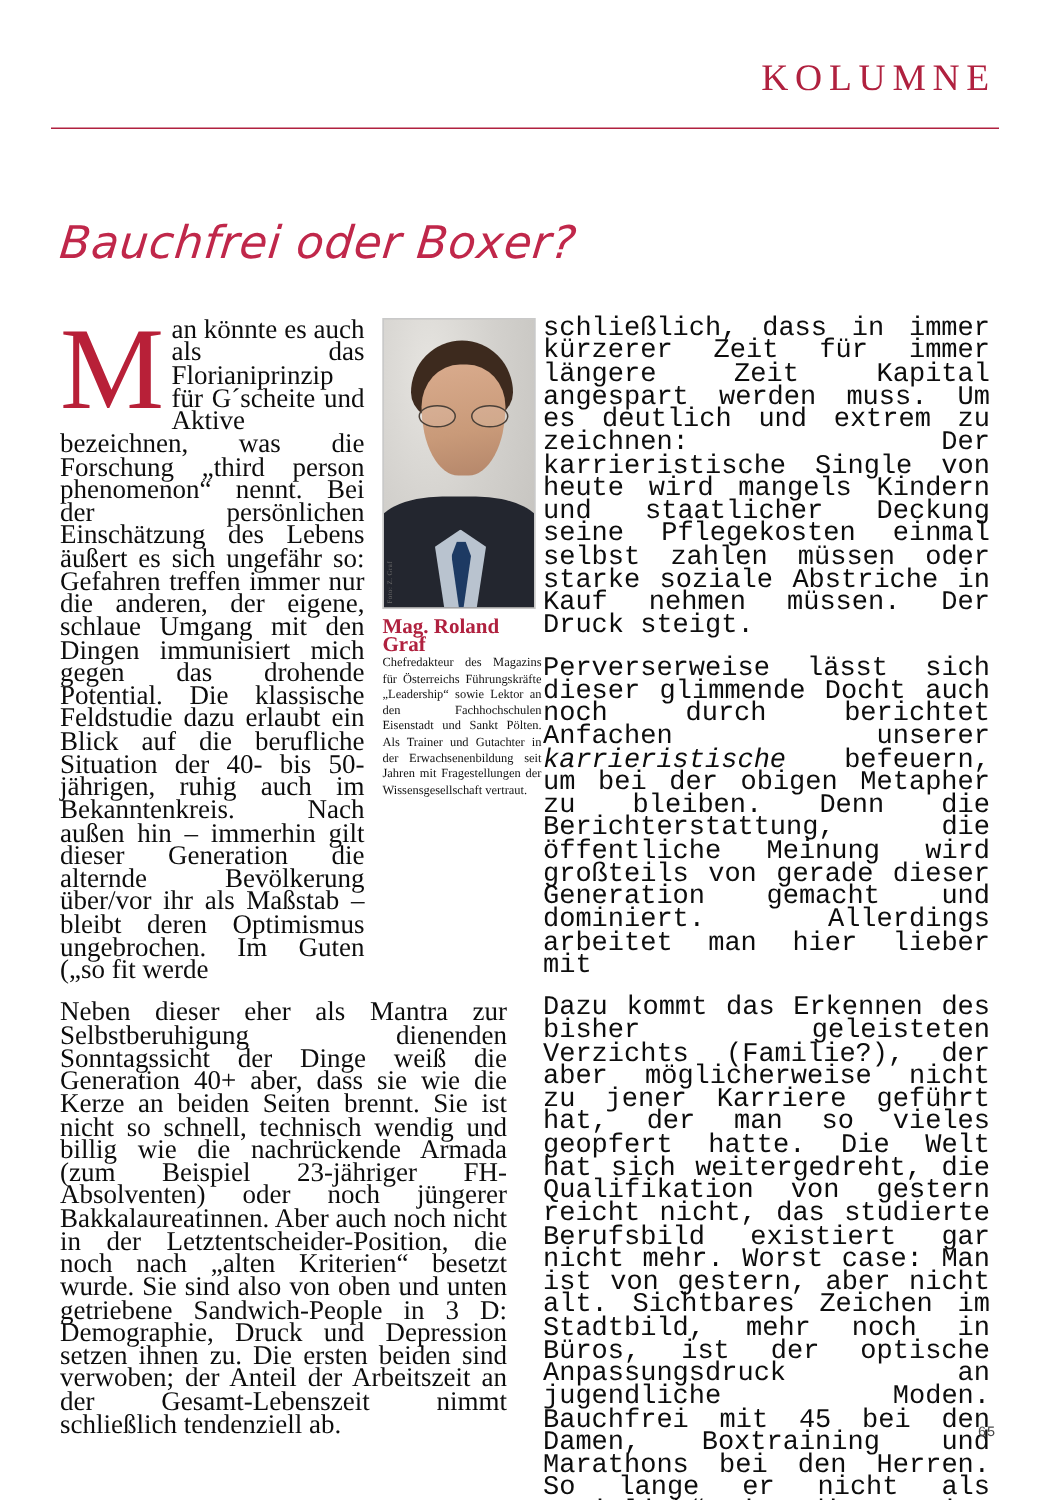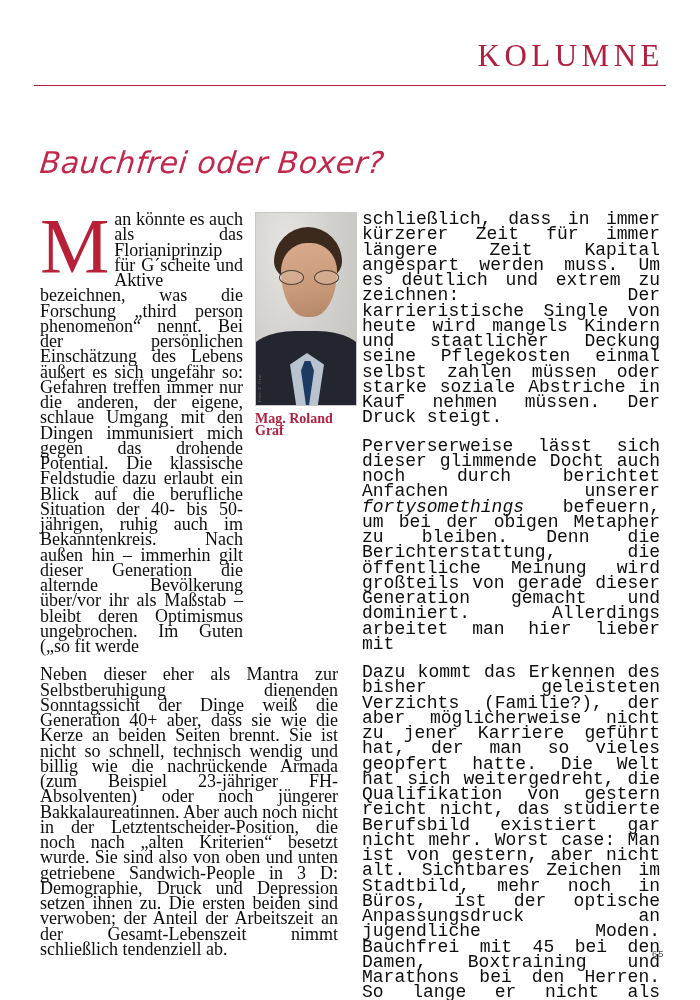--- a/index.html
+++ b/index.html
@@ -18,21 +18,21 @@
   
   .page-header {
     position: absolute;
     top: 40px;
     left: 0;
     right: 34px;
     text-align: right;
   }
   .kolumne-label {
     font-family: "Liberation Serif", serif;
-    font-size: 31px;
+    font-size: 25px;
     letter-spacing: 4.5px;
     color: #b0213f;
     line-height: 1;
     padding-right: 2px;
   }
   .header-rule {
     position: absolute;
     top: 85px;
     left: 34px;
     right: 34px;
@@ -247,26 +247,27 @@
       <div class="photo-hair"></div>
       <div class="photo-face"></div>
       <div class="photo-glasses"></div>
       <div class="photo-suit"></div>
       <div class="photo-shirt"></div>
       <div class="photo-tie"></div>
       <div class="photo-credit">Foto: Z. Graf</div>
     </div>
     <div class="caption">
       <p class="caption-name">Mag. Roland Graf</p>
+      <p class="caption-bio">Chefredakteur des Magazins für Österreichs Führungskräfte „Leadership“ sowie Lektor an den Fachhochschulen Eisenstadt und Sankt Pölten. Als Trainer und Gutachter in der Erwachsenenbildung seit Jahren mit Fragestellungen der Wissensgesellschaft vertraut.</p>
     </div>
   </div>
 
   <div class="col col-right">
     <p>schließlich, dass in immer kürzerer Zeit für immer längere Zeit Kapital angespart werden muss. Um es deutlich und extrem zu zeichnen: Der karrieristische Single von heute wird mangels Kindern und staatlicher Deckung seine Pflegekosten einmal selbst zahlen müssen oder starke soziale Abstriche in Kauf nehmen müssen. Der Druck steigt.</p>
     <p>
-      <span>Perverserweise lässt sich dieser glimmende Docht auch noch durch berichtet Anfachen unserer </span><em>fortysomethings</em><span> befeuern, um bei der obigen Metapher zu bleiben. Denn die Berichterstattung, die öffentliche Meinung wird großteils von gerade dieser Generation gemacht und dominiert. Allerdings arbeitet man hier lieber mit</span>
+      <span>Perverserweise lässt sich dieser glimmende Docht auch noch durch berichtet Anfachen unserer </span><em>karrieristische</em><span> befeuern, um bei der obigen Metapher zu bleiben. Denn die Berichterstattung, die öffentliche Meinung wird großteils von gerade dieser Generation gemacht und dominiert. Allerdings arbeitet man hier lieber mit</span>
     </p>
     <p><span>Dazu kommt das Erkennen des bisher geleisteten Verzichts (Familie?), der aber möglicherweise nicht zu jener Karriere geführt hat, der man so vieles geopfert hatte. Die Welt hat sich weitergedreht, die Qualifikation von gestern reicht nicht, das studierte Berufsbild existiert gar nicht mehr. Worst case: Man ist von gestern, aber nicht alt. Sichtbares Zeichen im Stadtbild, mehr noch in Büros, ist der optische Anpassungsdruck an jugendliche Moden. Bauchfrei mit 45 bei den Damen, Boxtraining und Marathons bei den Herren. So lange er nicht als „peinlich“ in die zweite Reihe geschoben wird, tritt keiner kürzer. Über Sechzigjährige kennen das Phänomen. Aber wer will mit 40 schon von denen lernen? Eben!</span><span class="end-marker"></span></p>
   </div>
 
 </div>
 
 <div class="page-number">65</div>
 
 </body></html>

